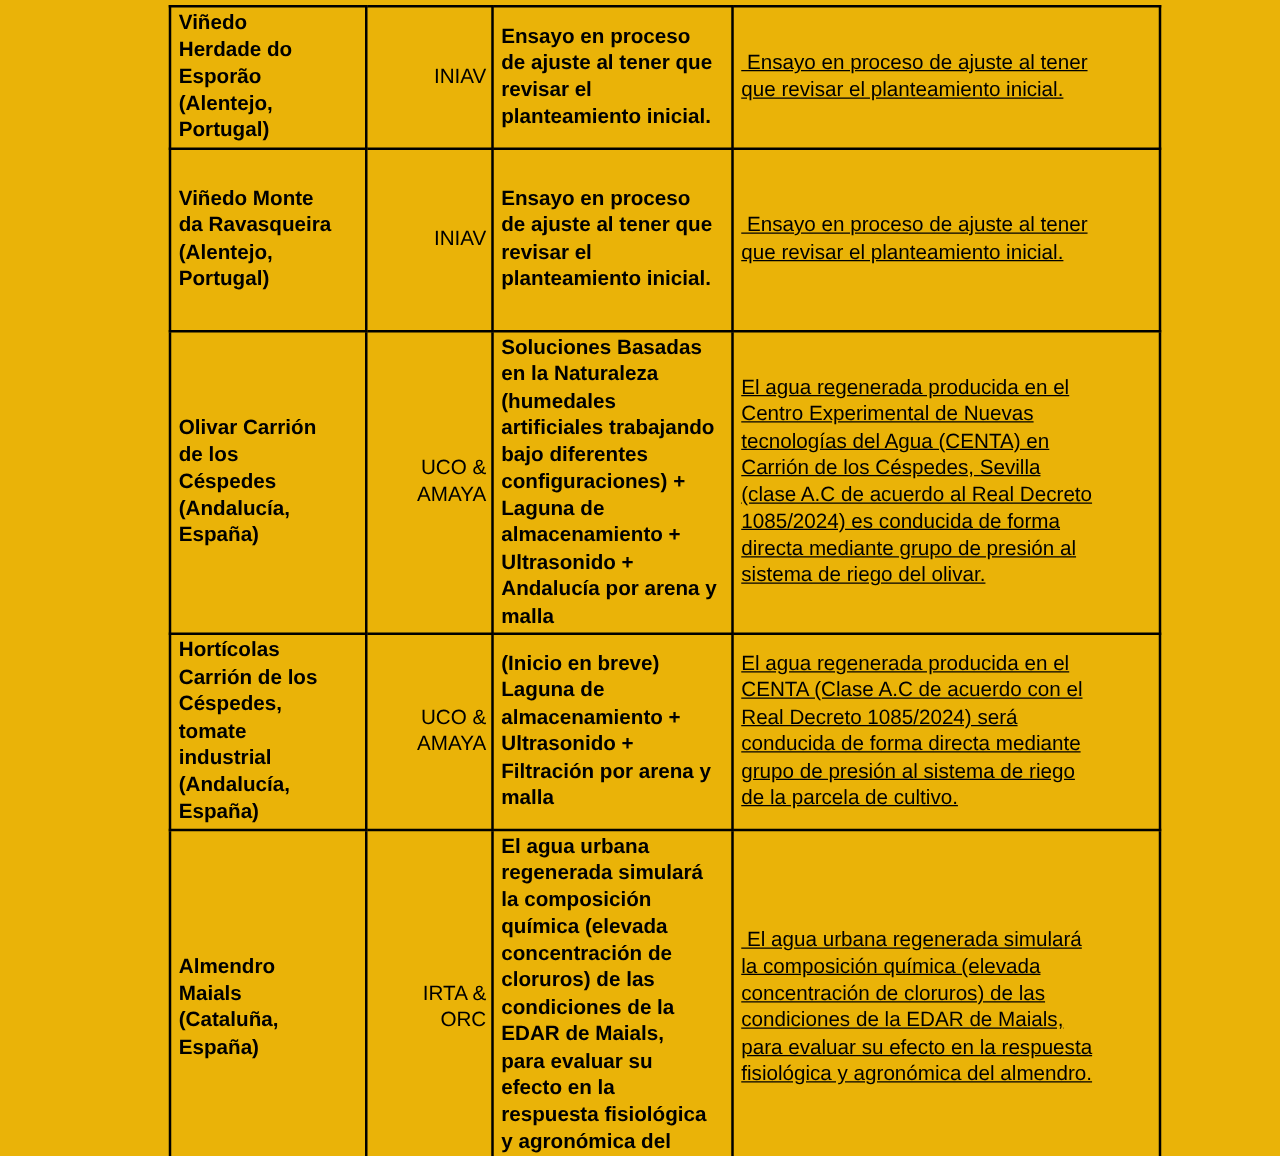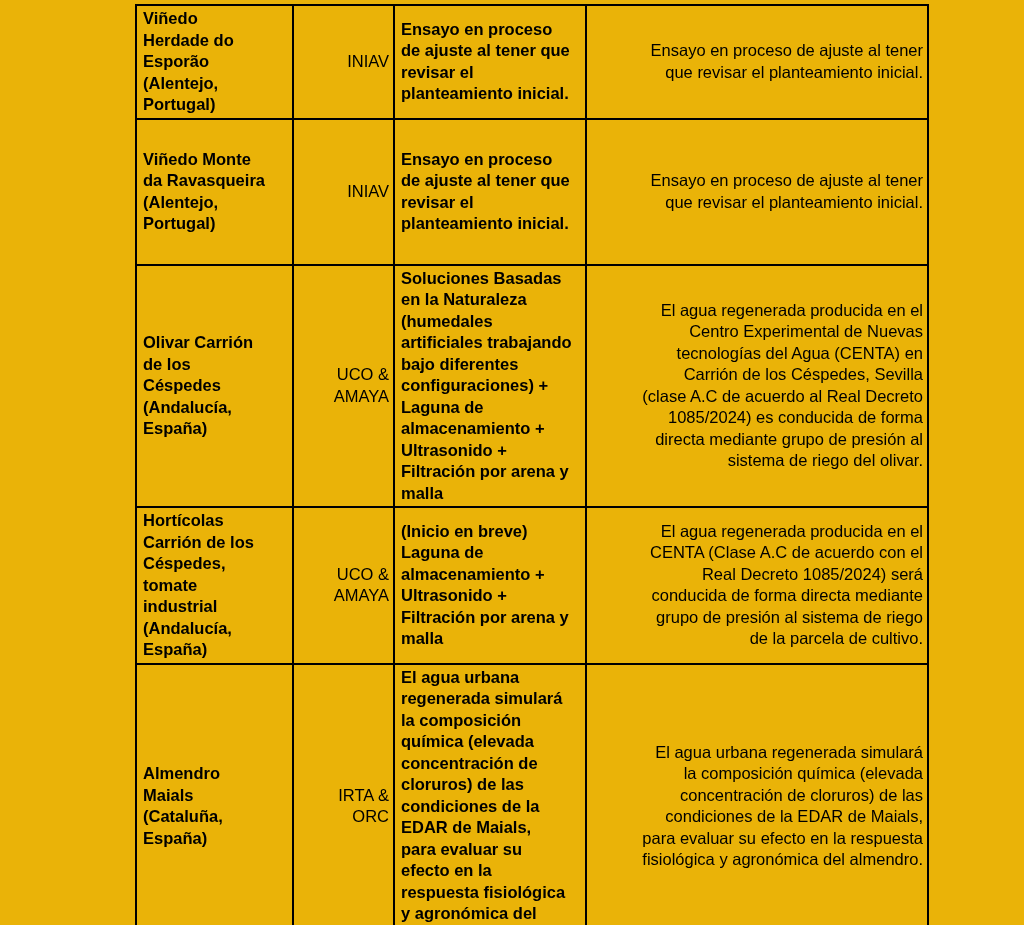--- a/index.html
+++ b/index.html
@@ -39,22 +39,23 @@
   }
   td.col-org {
     text-align: right;
     padding: 2px;
   }
   td.col-treatment {
     text-align: left;
     font-weight: bold;
   }
   td.col-description {
-    text-align: right;
+    text-align: left;
     padding-left: 5px;
+    text-decoration: underline;
   }
   tr.r1 { height: 109px; }
   tr.r2 { height: 146px; border-radius: 28px; }
   tr.r3 { height: 238px; }
   tr.r4 { height: 155px; margin-top: 31px; }
   tr.r5 { height: 278px; }
 </style>
 </head>
 <body>
 
@@ -104,21 +105,21 @@
 AMAYA</td>
         <td class="col-treatment">Soluciones Basadas
 en la Naturaleza
 (humedales
 artificiales trabajando
 bajo diferentes
 configuraciones) +
 Laguna de
 almacenamiento +
 Ultrasonido +
-Filtración por arena y
+Andalucía por arena y
 malla</td>
         <td class="col-description">El agua regenerada producida en el
 Centro Experimental de Nuevas
 tecnologías del Agua (CENTA) en
 Carrión de los Céspedes, Sevilla
 (clase A.C de acuerdo al Real Decreto
 1085/2024) es conducida de forma
 directa mediante grupo de presión al
 sistema de riego del olivar.</td>
       </tr>

